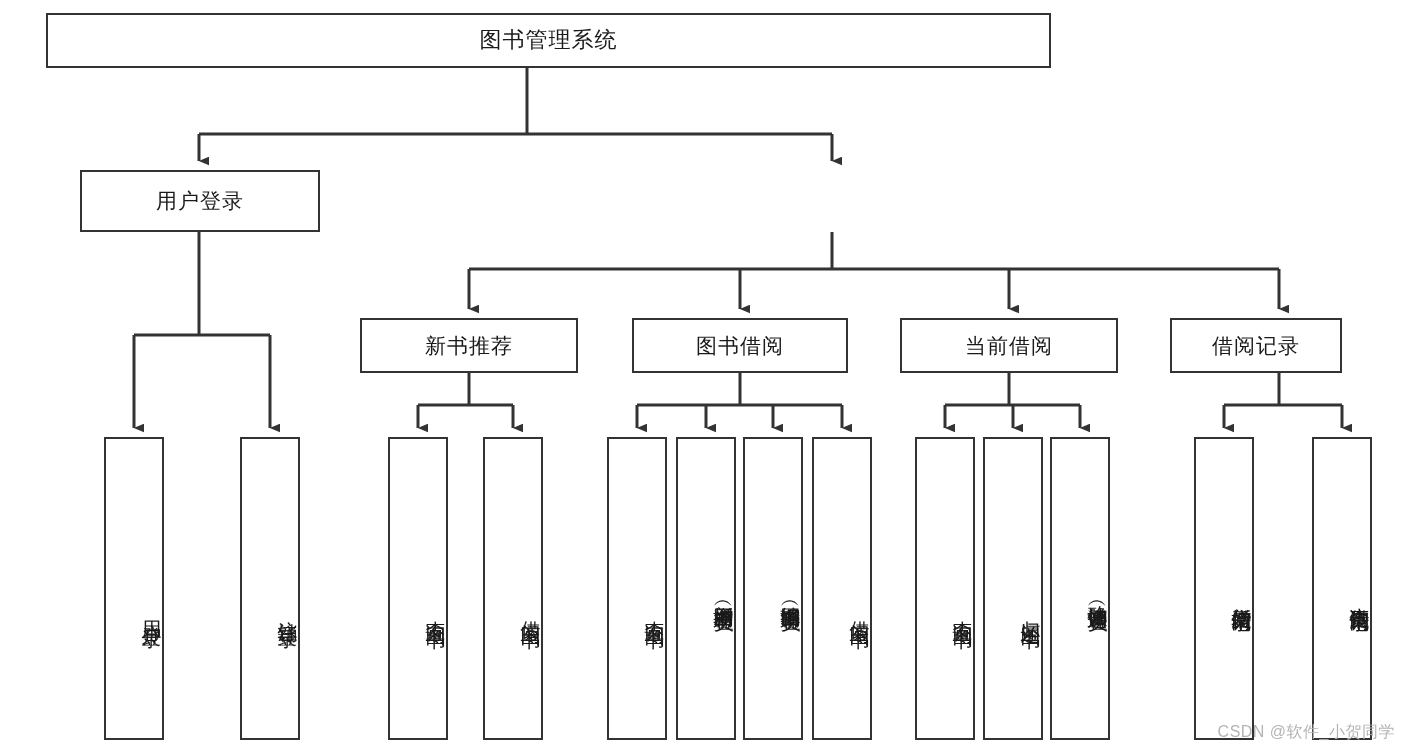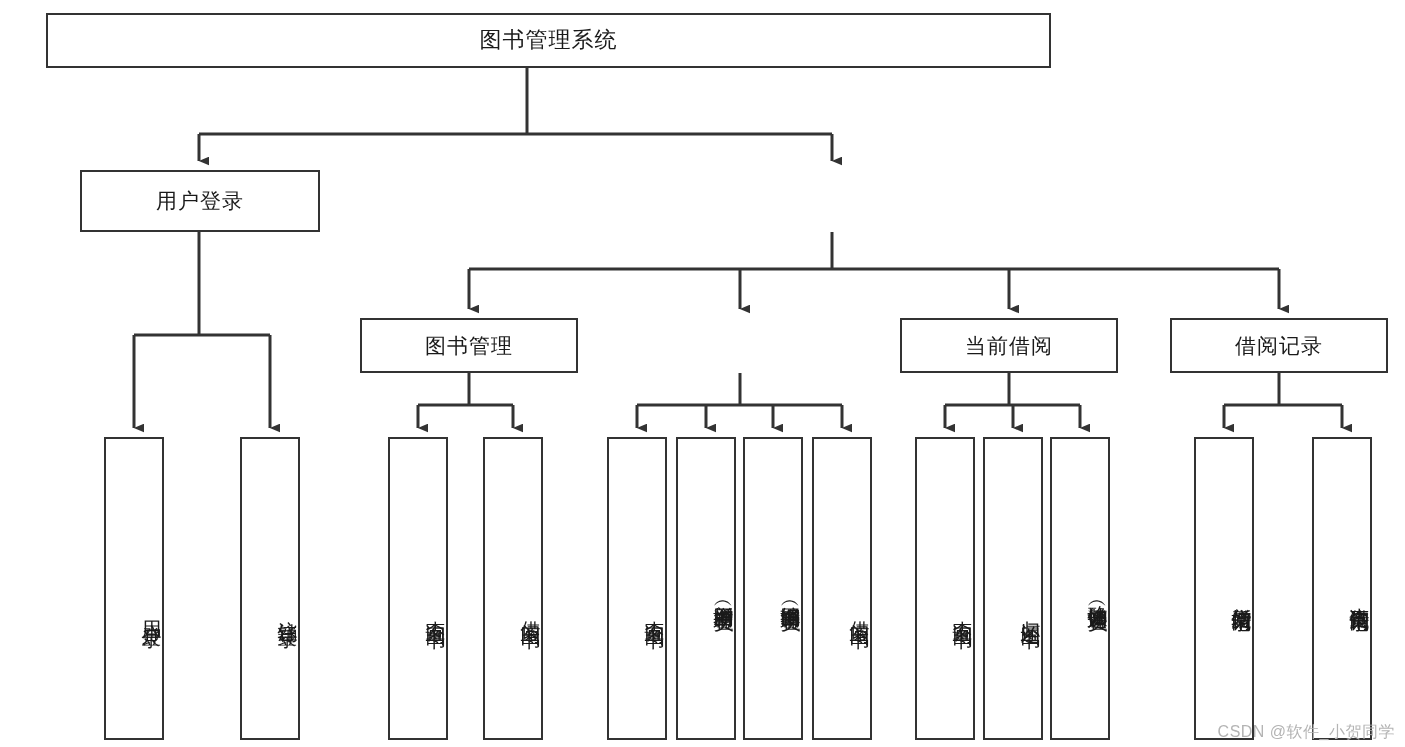--- a/index.html
+++ b/index.html
@@ -131,26 +131,29 @@
 
   <div class="node horiz root" style="left:18px; top:13px; width:1005px; height:55px;margin-left:28px;">
     <span class="node-label">图书管理系统</span>
   </div>
 
   <div class="node horiz" style="left:80px; top:170px; width:240px; height:62px;">
     <span class="node-label">用户登录</span>
   </div>
 
   <div class="node horiz" style="left:360px; top:318px; width:218px; height:55px;">
-    <span class="node-label">图书管理</span>
+    <span class="node-label">新书推荐</span>
+  </div>
+  <div class="node horiz" style="left:632px; top:318px; width:216px; height:55px;">
+    <span class="node-label">图书借阅</span>
   </div>
   <div class="node horiz" style="left:900px; top:318px; width:218px; height:55px;">
     <span class="node-label">当前借阅</span>
   </div>
-  <div class="node horiz" style="left:1170px; top:318px; width:218px; height:55px;">
+  <div class="node horiz" style="left:1170px; top:318px; width:172px; height:55px;">
     <span class="node-label">借阅记录</span>
   </div>
 
   <div class="node vert" style="left:104px; top:437px; width:60px; height:303px;">
     <span class="node-label">用户登录</span>
   </div>
   <div class="node vert" style="left:240px; top:437px; width:60px; height:303px;">
     <span class="node-label">注销登录</span>
   </div>
 

